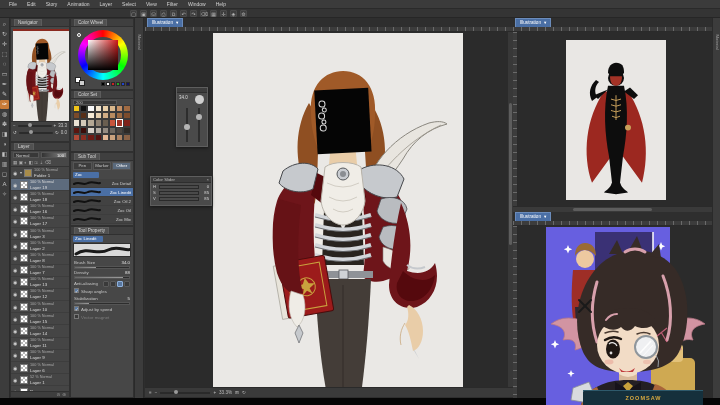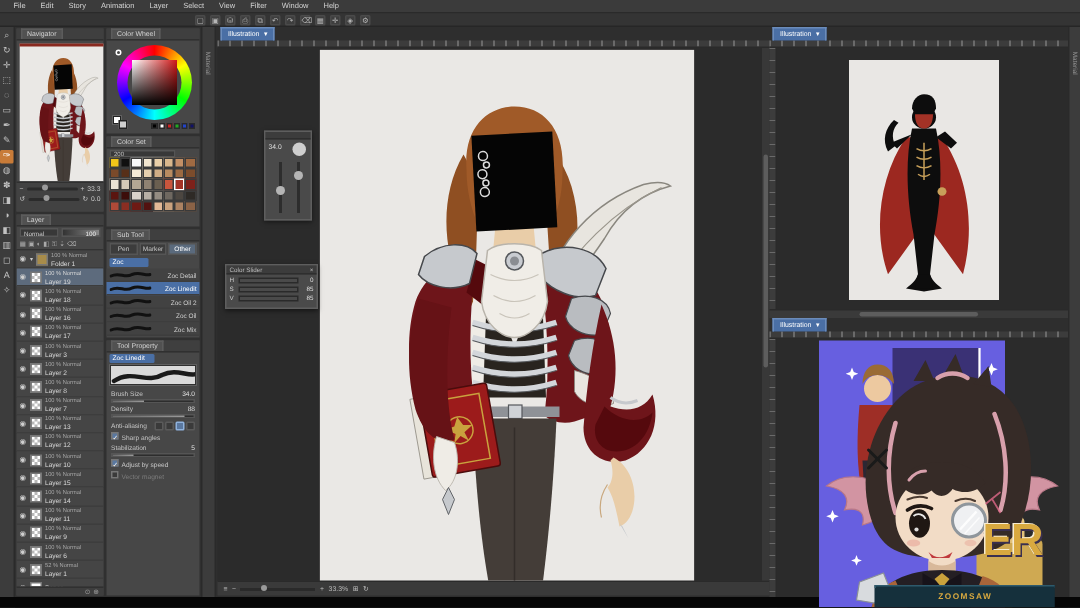--- a/index.html
+++ b/index.html
@@ -868,18 +868,17 @@
         <circle cx="154" cy="190" r="1.5"></circle>
         <circle cx="141" cy="189" r="1.5"></circle>
     </g>
     <path d="M60 176 L76 170 L80 180 L70 190 L58 188 Z" fill="#d8dbde" stroke="#8a9096" stroke-width="0.8"></path>
     <path d="M148 120 l6 10 M154 116 l-10 8" stroke="#e06a8a" stroke-width="1.2" opacity="0.8"></path>
 
     <rect x="70" y="178" width="120" height="15" fill="#15303c"></rect>
     <rect x="70" y="178" width="120" height="2" fill="#2e5a6c"></rect>
   </svg>
 
-  <div id="er-text" class="abs">ER</div>
   <div id="nameplate" class="abs">
       <span>ZOOMSAW</span>
     </div>
 
 </div>
 
 </body></html>

